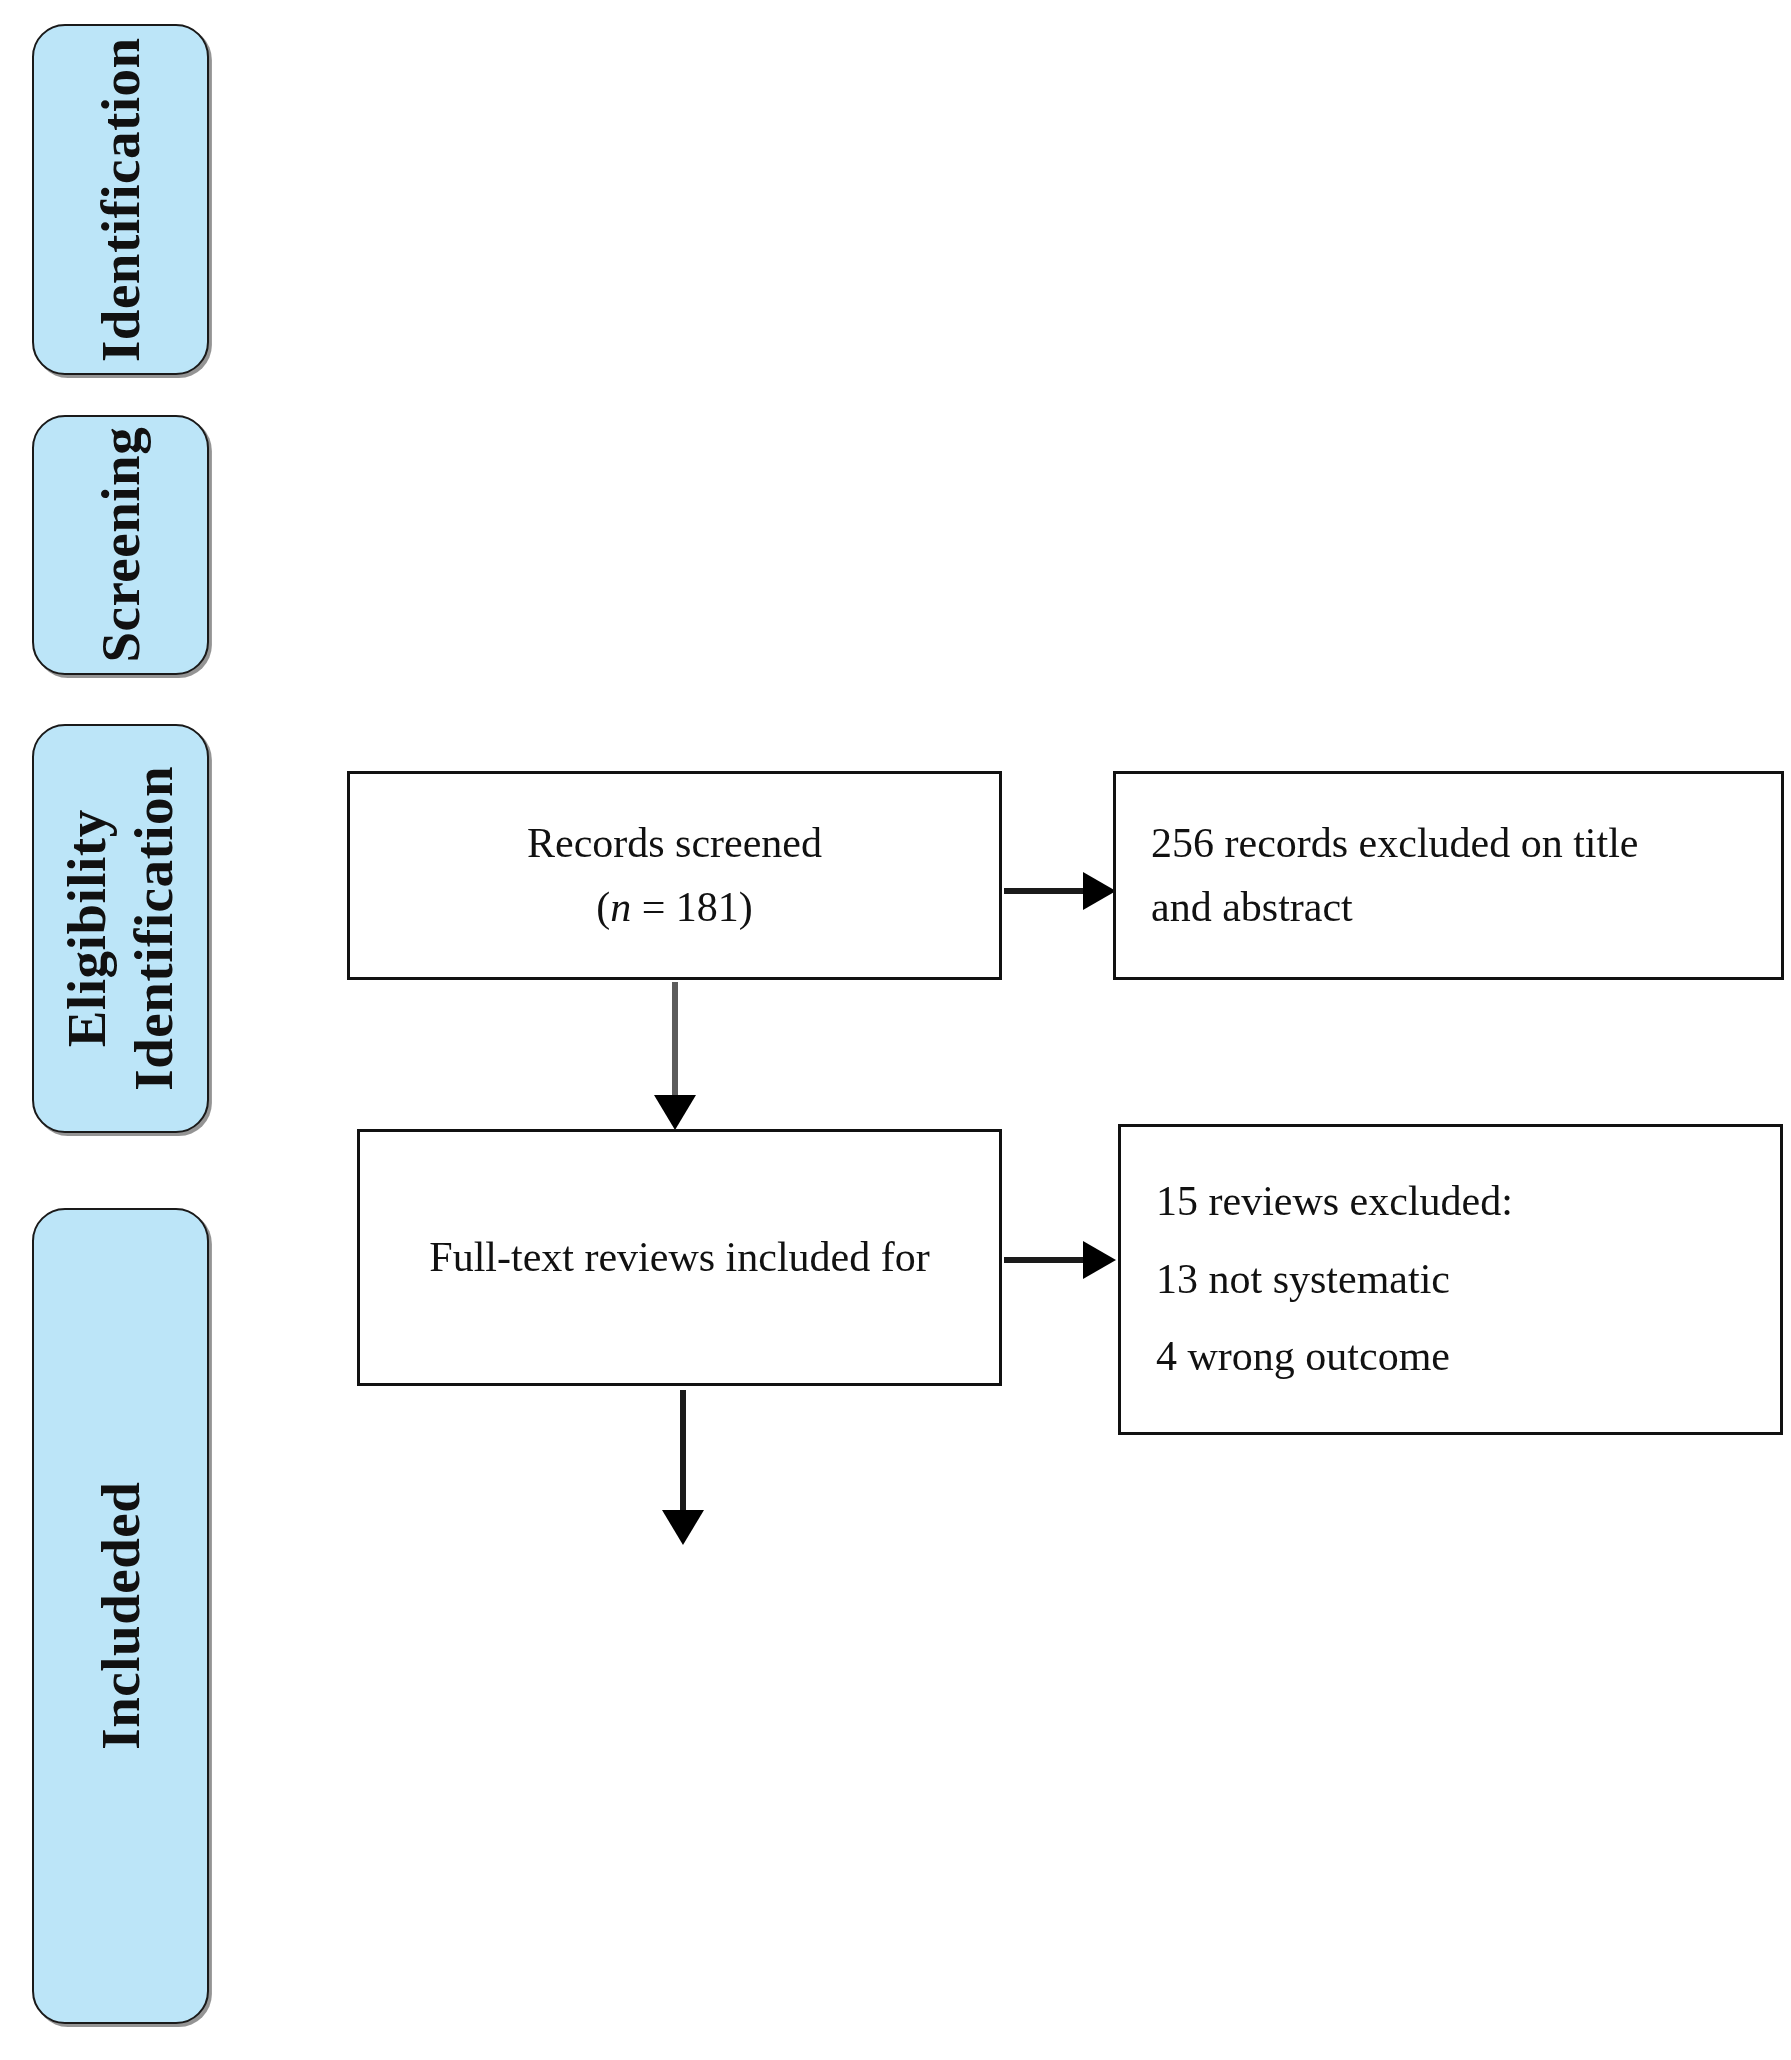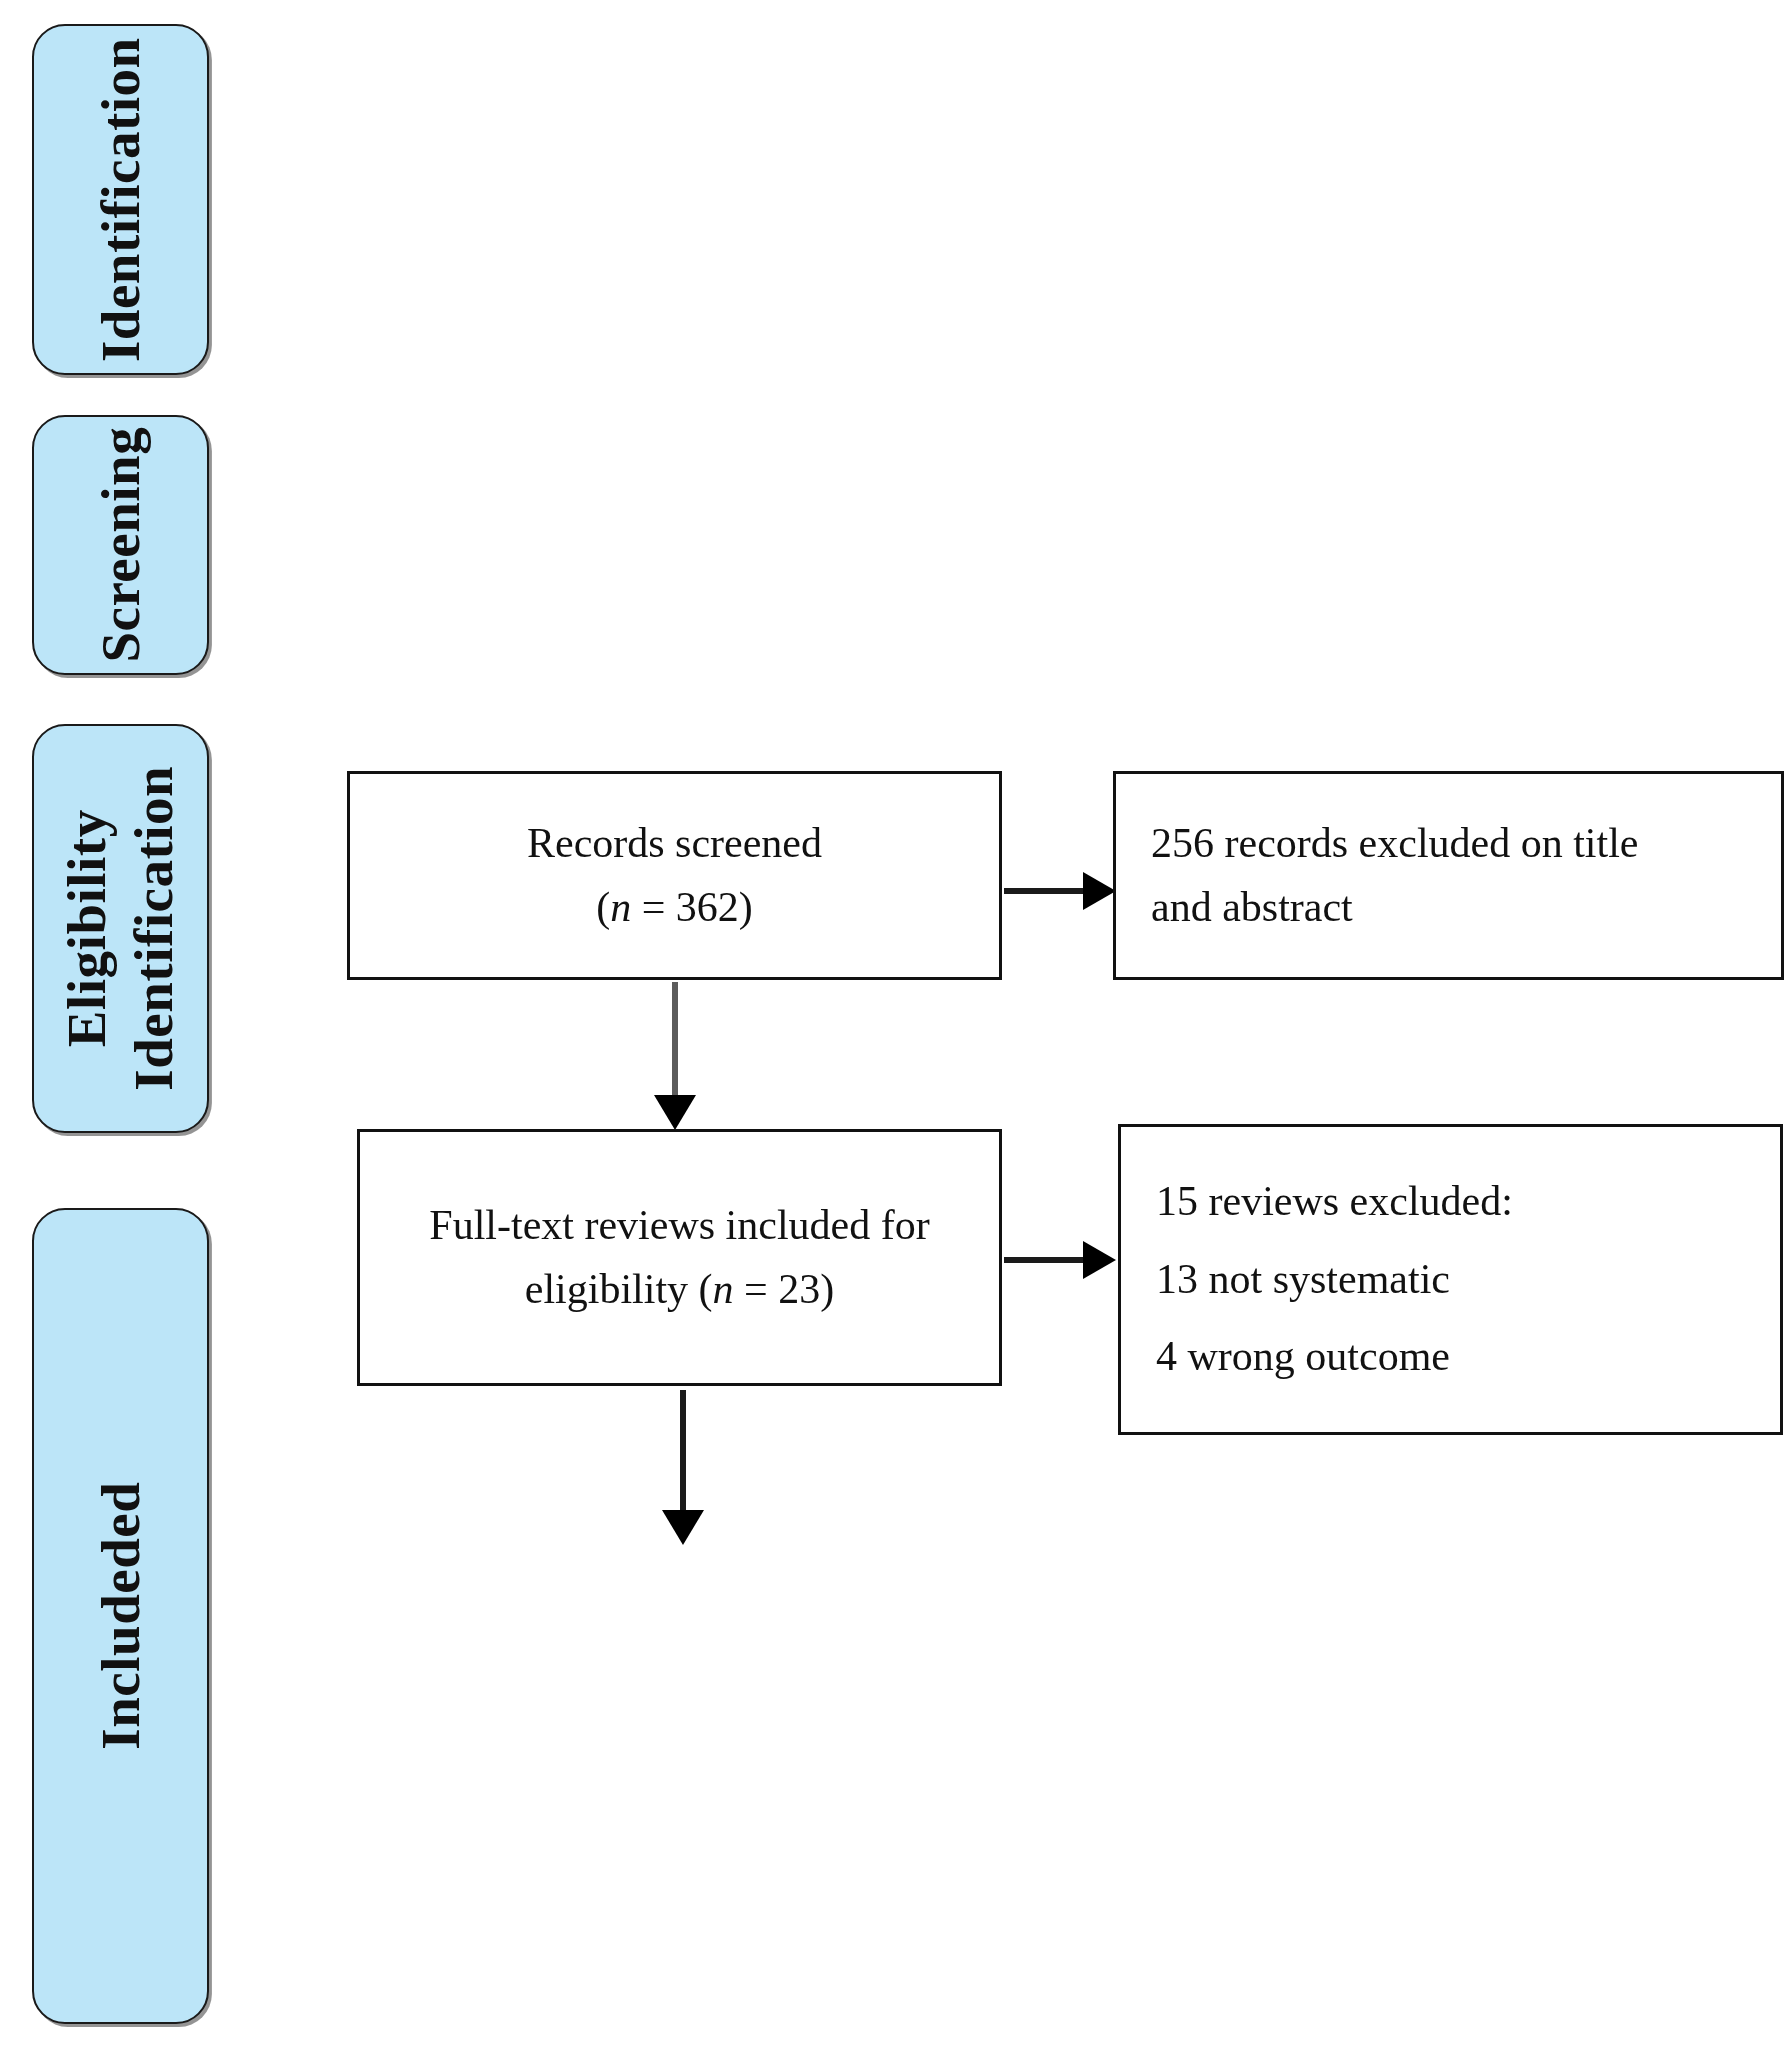--- a/index.html
+++ b/index.html
@@ -155,41 +155,40 @@
   </div>
 
   <div class="stage-box" style="left:32px; top:1208px; width:177px; height:816px;">
     <div class="stage-inner">
       <div class="stage-label">Includeded</div>
     </div>
   </div>
 
   <div class="flow-box center-text" style="left:347px; top:771px; width:655px; height:209px;">
     <div class="flow-line">Records screened</div>
-    <div class="flow-line"><span>(</span><span class="ital">n</span><span> = 362)</span></div>
+    <div class="flow-line"><span>(</span><span class="ital">n</span><span> = 181)</span></div>
   </div>
 
   <div class="arrow-h" style="left:1004px; top:891px; width:112px;">
     <div class="shaft" style="width:82px;"></div>
     <div class="head" style="left:79px;"></div>
   </div>
 
   <div class="flow-box left-text" style="left:1113px; top:771px; width:671px; height:209px;">
     <div class="flow-line">256 records excluded on title</div>
     <div class="flow-line">and abstract</div>
   </div>
 
   <div class="arrow-v" style="left:675px; top:982px; height:147px;">
     <div class="shaft" style="height:116px;"></div>
     <div class="head" style="top:113px;"></div>
   </div>
 
   <div class="flow-box center-text" style="left:357px; top:1129px; width:645px; height:257px;">
     <div class="flow-line">Full-text reviews included for</div>
-    <div class="flow-line"><span>eligibility (</span><span class="ital">n</span><span> = 23)</span></div>
   </div>
 
   <div class="arrow-h" style="left:1004px; top:1260px; width:112px;">
     <div class="shaft" style="width:82px;"></div>
     <div class="head" style="left:79px;"></div>
   </div>
 
   <div class="flow-box left-text" style="left:1118px; top:1124px; width:665px; height:311px;gap:14px;">
     <div class="flow-line">15 reviews excluded:</div>
     <div class="flow-line">13 not systematic</div>

